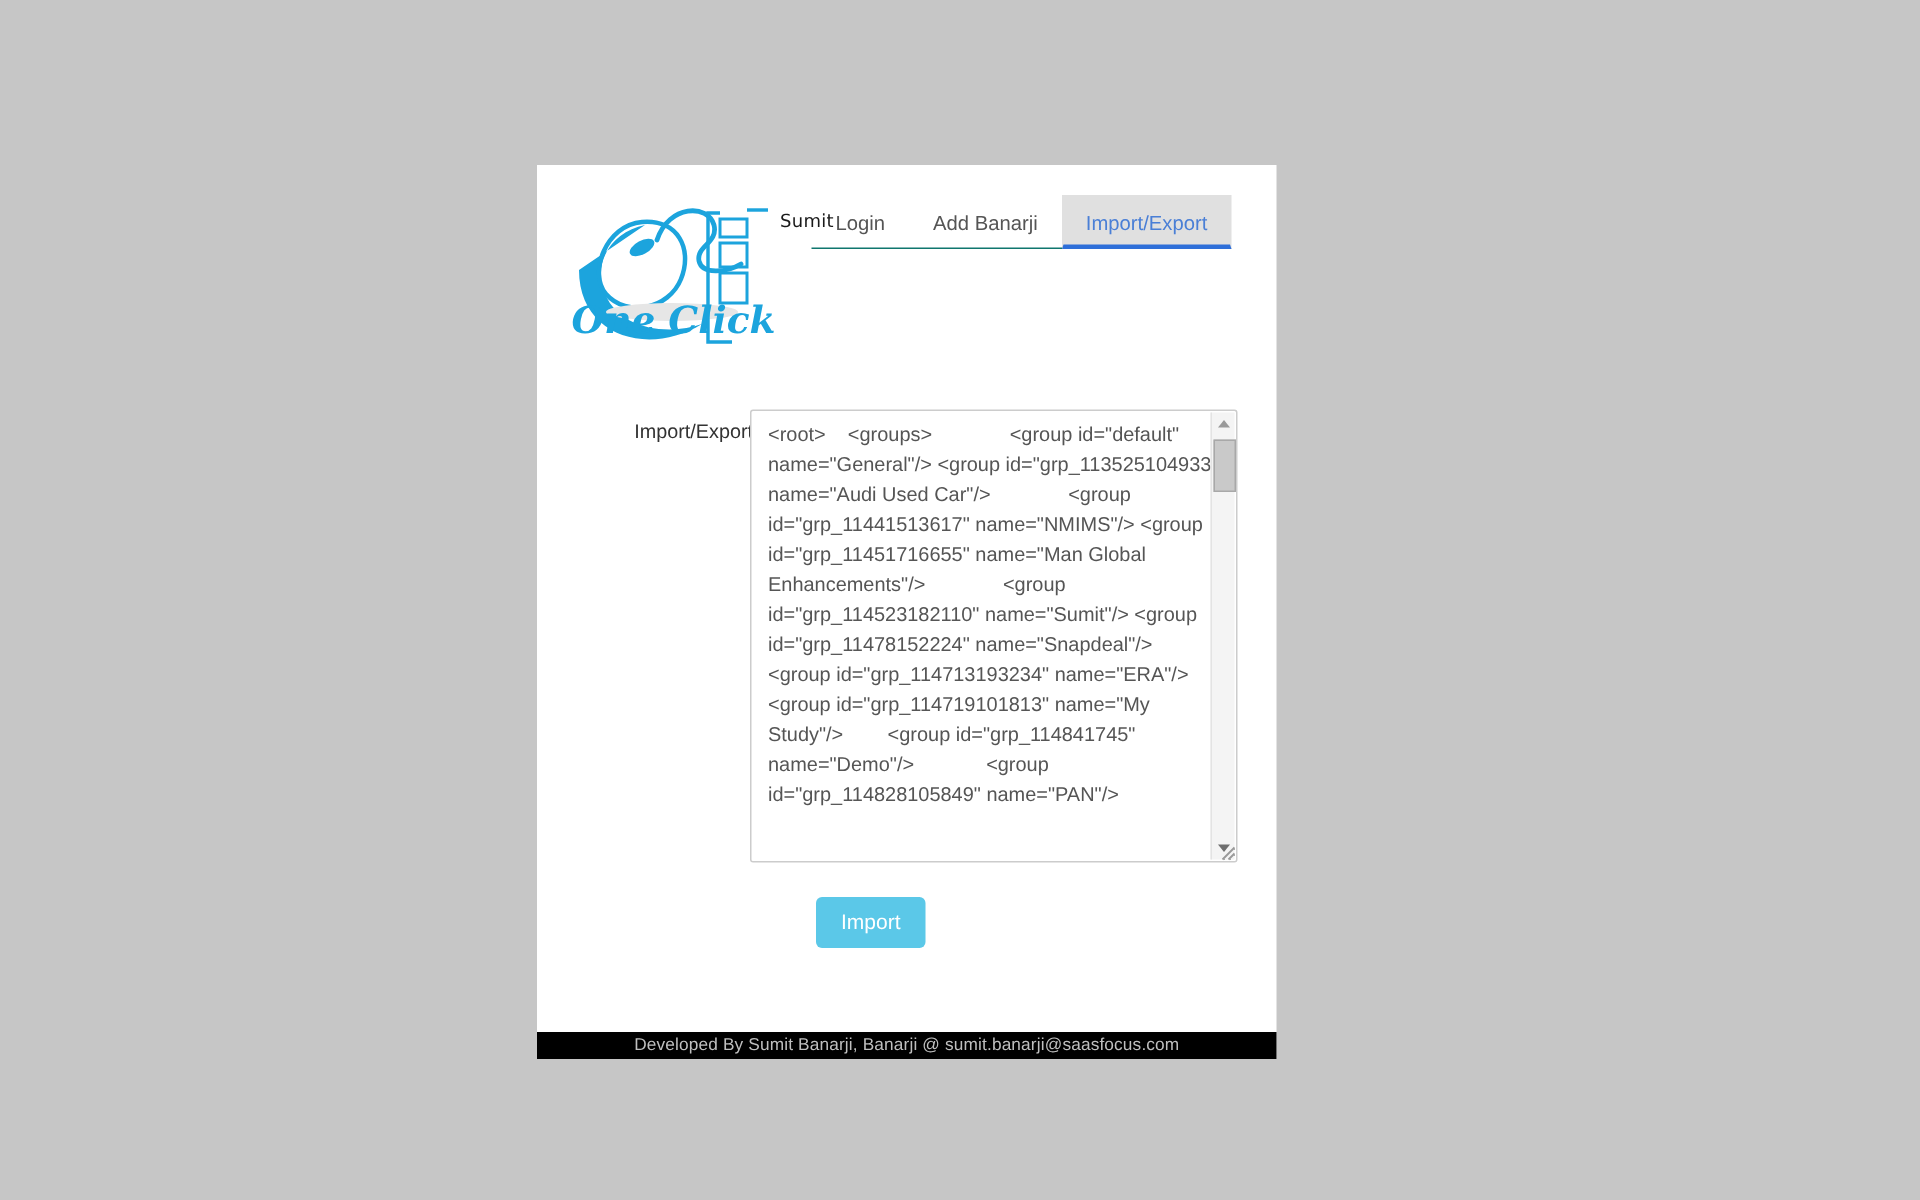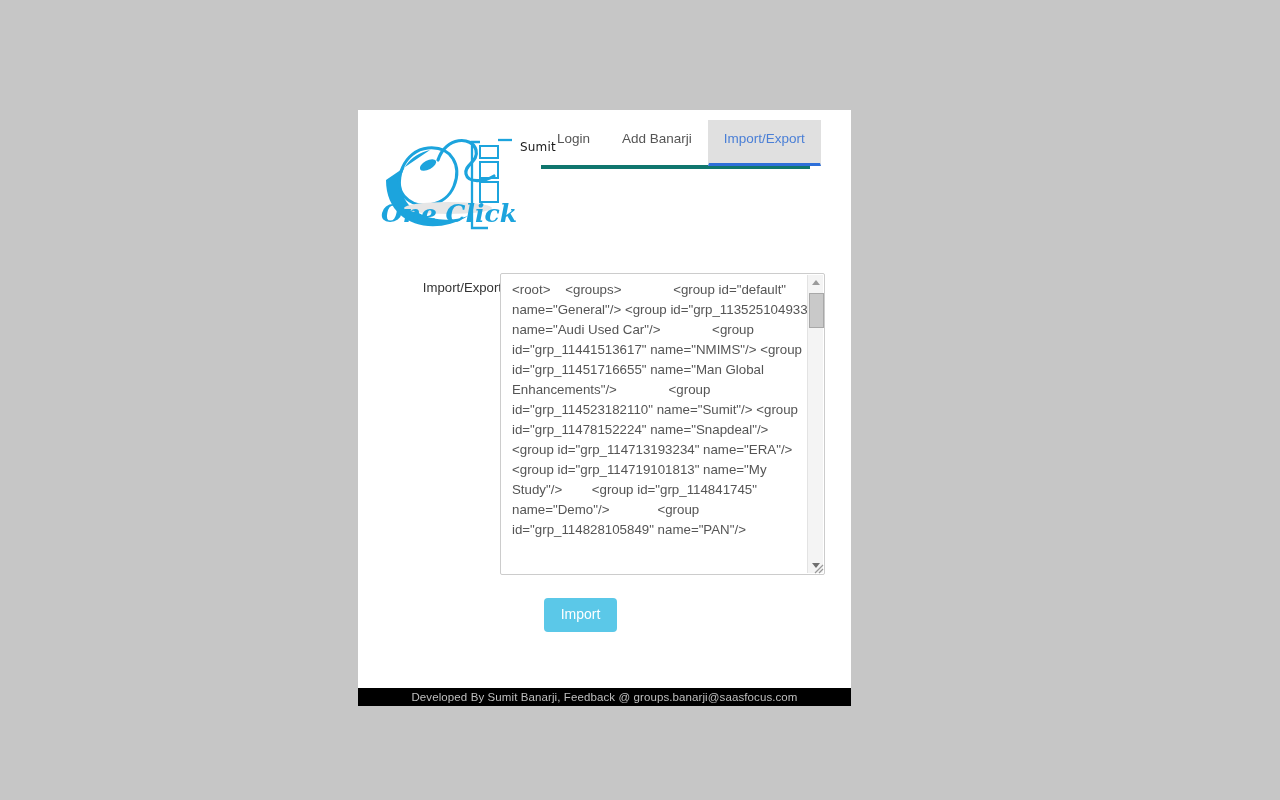--- a/index.html
+++ b/index.html
@@ -54,22 +54,23 @@
     letter-spacing: .2px;
   }
 
   
   #tab-bar {
     position: absolute;
     left: 183px;
     top: 10px;
     width: 269px;
     height: 45px;
-    border-bottom: 4px solid #0f766e;
+    border-bottom: 1px solid #0f766e;
     display: flex;
+    align-items: flex-end;
   }
   .tab {
     font-size: 13.5px;
     color: #555555;
     padding: 10px 15px 9px 15px;
     line-height: 1.2;
     cursor: pointer;
     border: 1px solid transparent;
     border-bottom: none;
     margin-bottom: -1px;
@@ -288,15 +289,15 @@
       <svg id="resize-grip" viewBox="0 0 13 13">
         <path d="M12 4 L4 12 M12 8 L8 12" stroke="#999999" stroke-width="1.2" fill="none"></path>
       </svg>
     </div>
   </div>
 
   <div id="button-row">
     <button id="import-button">Import</button>
   </div>
 
-  <div id="footer">Developed By Sumit Banarji, Feedback @ groups.banarji@saasfocus.com</div>
+  <div id="footer">Developed By Sumit Banarji, Banarji @ sumit.banarji@saasfocus.com</div>
 
 </div>
 
 </body></html>

